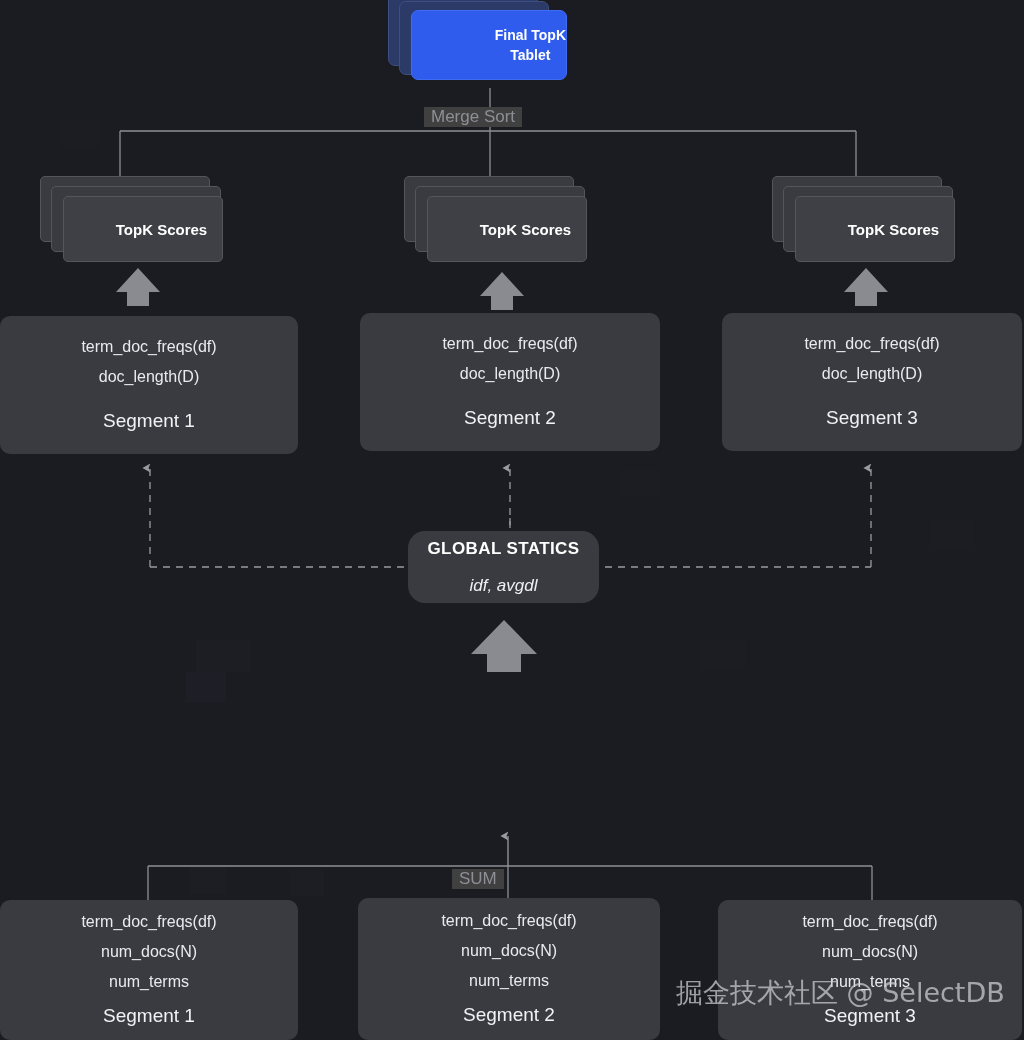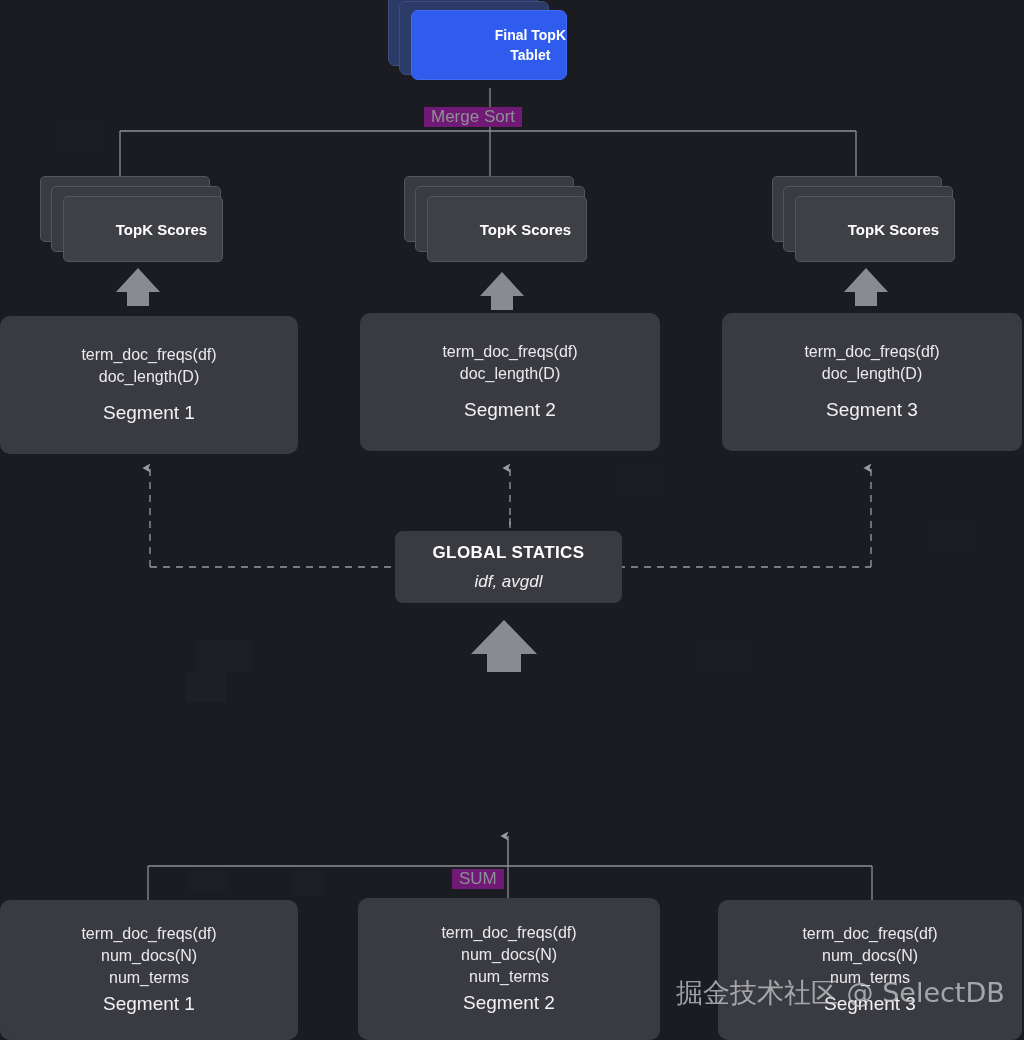--- a/index.html
+++ b/index.html
@@ -18,20 +18,21 @@
   svg.lines{position:absolute;left:0;top:0;width:1024px;height:1040px;overflow:visible;}
 
   .card{
     position:absolute;
     background:#3a3b40;
     border-radius:10px;
     box-sizing:border-box;
     display:flex;flex-direction:column;justify-content:center;
     text-align:center;
     line-height:1.38;
+    gap:8px;
   }
   .card .small{font-size:16px;color:#eaeaee;}
   .card .big{font-size:19px;color:#f2f2f5;margin-top:12px;}
   .card .big.tight{margin-top:2px;}
 
   
   .stack{position:absolute;}
   .stack .layer{
     position:absolute;
     background:#3a3b40;
@@ -53,21 +54,21 @@
     background:#2b3a66;border:1px solid #3c4f80;
   }
   .bstack .layer.front{
     background:#2f5ced;border:1px solid #3f6bf5;
     display:flex;align-items:center;justify-content:flex-end;
     text-align:center;font-size:14px;font-weight:bold;color:#ffffff;line-height:1.45;
   }
 
   .edge-label{
     position:absolute;font-size:17px;color:#8e8f96;
-    background:#701a75;padding:0 7px;white-space:nowrap;
+    background:#404040;padding:0 7px;white-space:nowrap;
   }
 
   .gs-title{font-size:17px;font-weight:bold;letter-spacing:.4px;color:#ffffff;}
   .gs-sub{font-size:17px;font-style:italic;color:#f0f0f3;margin-top:5px;}
 
   .watermark{
     position:absolute;left:676px;top:975px;
     font-size:27px;color:#cfd0d4;opacity:.72;
     white-space:nowrap;pointer-events:none;
     font-family:"DejaVu Sans", sans-serif;
@@ -180,21 +181,21 @@
     <div class="small">doc_length(D)</div>
     <div class="big">Segment 2</div>
   </div>
 
   <div class="card" style="left:722px;top:313px;width:300px;height:138px;">
     <div class="small">term_doc_freqs(df)</div>
     <div class="small">doc_length(D)</div>
     <div class="big">Segment 3</div>
   </div>
 
-  <div class="card" style="left:395px;top:531px;width:227px;height:72px;border-radius:8px;">
+  <div class="card" style="left:408px;top:531px;width:191px;height:72px;border-radius:17px;">
     <div class="gs-title">GLOBAL STATICS</div>
     <div class="gs-sub">idf, avgdl</div>
   </div>
 
 
   <div class="edge-label" style="left:452px;top:869px;">SUM</div>
 
   <div class="card" style="left:0px;top:900px;width:298px;height:140px;">
     <div class="small">term_doc_freqs(df)</div>
     <div class="small">num_docs(N)</div>

